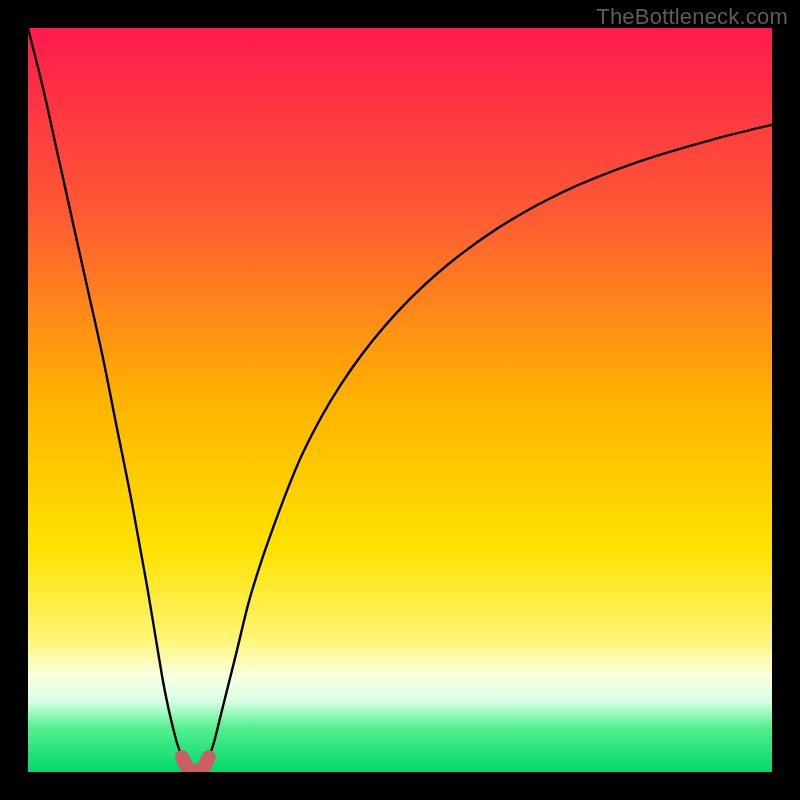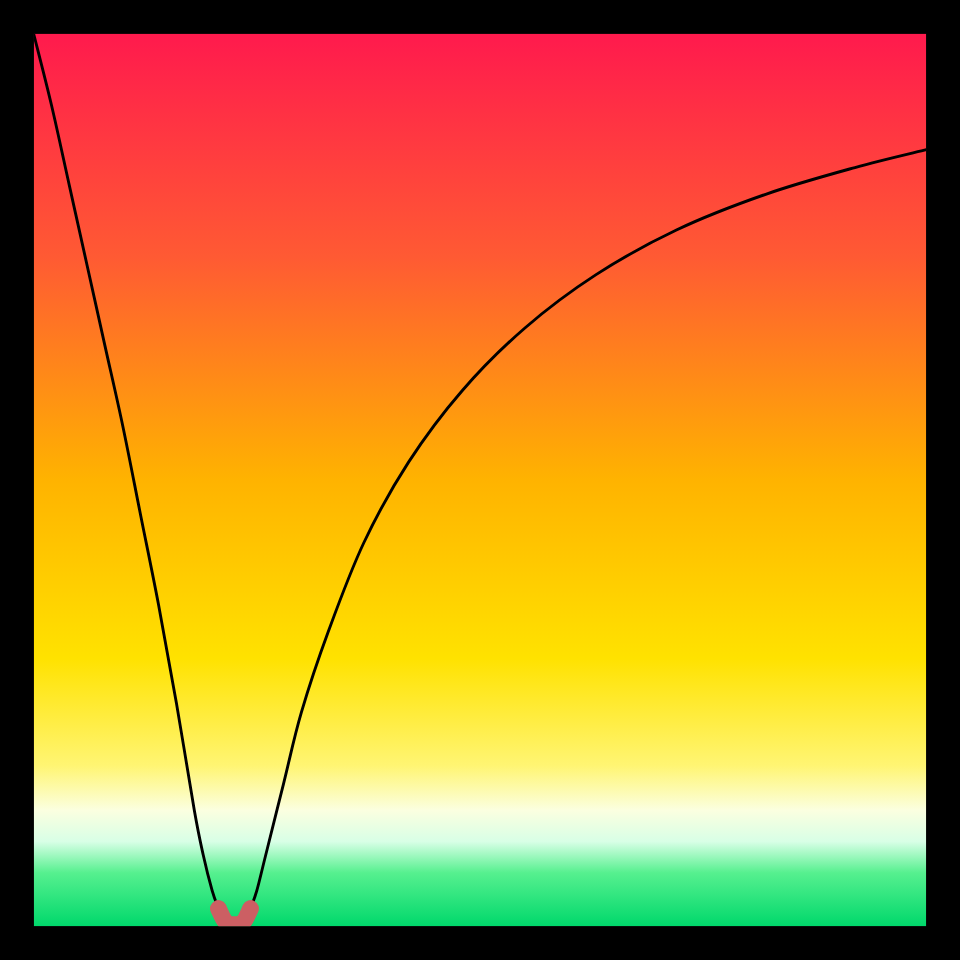--- a/index.html
+++ b/index.html
@@ -36,20 +36,21 @@
     color: #5d5d5d;
     letter-spacing: 0.2px;
   }
   svg { display: block; }
 </style>
 </head>
 <body>
 
 <div class="frame">
 
+  <div class="watermark">TheBottleneck.com</div>
 
   <div class="plot">
     <svg width="744" height="744" viewBox="0 0 744 744" preserveAspectRatio="none">
       <defs>
         <linearGradient id="bg-grad" x1="0" y1="0" x2="0" y2="1">
           <stop id="g0" offset="0%" stop-color="#ff1a4d"></stop>
           <stop id="g1" offset="25%" stop-color="#ff5a33"></stop>
           <stop id="g2" offset="50%" stop-color="#ffb300"></stop>
           <stop id="g3" offset="70%" stop-color="#ffe200"></stop>
           <stop id="g4" offset="82%" stop-color="#fff573"></stop>

